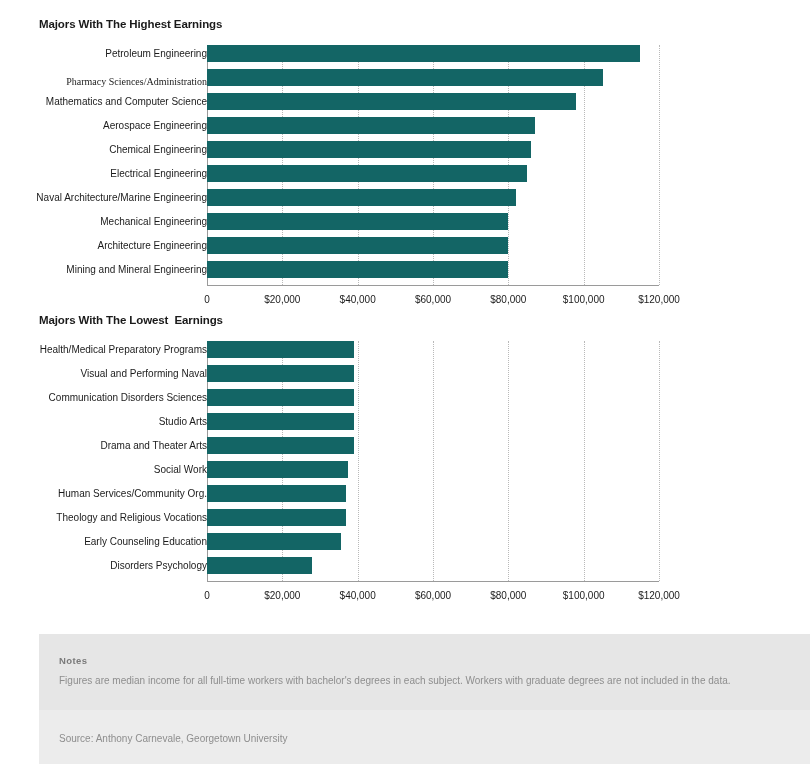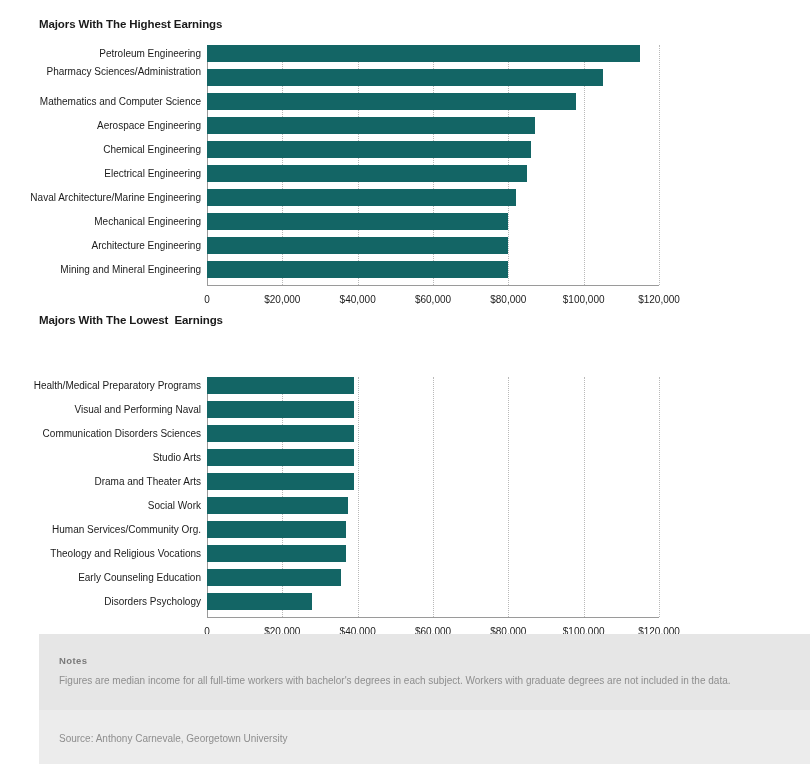--- a/index.html
+++ b/index.html
@@ -12,21 +12,21 @@
   .chart-block{position:relative;}
 
   .chart-title{
     font-size:11.5px;font-weight:bold;color:#1a1a1a;
     letter-spacing:-0.1px;white-space:pre;
   }
 
   
   .plot{position:relative;}
   .cat-label{
-    position:absolute;right:100%;padding-right:6px;
+    position:absolute;right:100%;
     font-size:10px;color:#1b1b1b;white-space:nowrap;
     line-height:1;text-align:right;
   }
   .bar{
     position:absolute;left:0;background:#136565;
   }
   .gridline{
     position:absolute;top:0;width:1px;
     border-left:1px dotted #b9b9b9;
   }
@@ -65,21 +65,21 @@
       <div class="gridline" style="left: 75.3333px; height: 240px;"></div>
       <div class="gridline" style="left: 150.667px; height: 240px;"></div>
       <div class="gridline" style="left: 226px; height: 240px;"></div>
       <div class="gridline" style="left: 301.333px; height: 240px;"></div>
       <div class="gridline" style="left: 376.667px; height: 240px;"></div>
       <div class="gridline" style="left: 452px; height: 240px;"></div>
       <div style="position: absolute; left: 0px; top: 0px; width: 1px; height: 240px; background: rgb(154, 154, 154);"></div>
       <div class="bar" title="Petroleum Engineering" style="top: 0px; width: 433.167px; height: 17px; background: rgb(19, 101, 101);"></div>
       <div class="cat-label" style="top: 3.5px;">Petroleum Engineering</div>
       <div class="bar" title="Pharmacy Sciences/Administration" style="top: 24px; width: 395.5px; height: 17px; background: rgb(19, 101, 101);"></div>
-      <div class="cat-label" style="top: 22px;">Pharmacy Sciences/Administration</div>
+      <div class="cat-label" style="top: 32px; font-family: Liberation Serif, serif;">Pharmacy Sciences/Administration</div>
       <div class="bar" title="Mathematics and Computer Science" style="top: 48px; width: 369.133px; height: 17px; background: rgb(19, 101, 101);"></div>
       <div class="cat-label" style="top: 51.5px;">Mathematics and Computer Science</div>
       <div class="bar" title="Aerospace Engineering" style="top: 72px; width: 327.7px; height: 17px; background: rgb(19, 101, 101);"></div>
       <div class="cat-label" style="top: 75.5px;">Aerospace Engineering</div>
       <div class="bar" title="Chemical Engineering" style="top: 96px; width: 323.933px; height: 17px; background: rgb(19, 101, 101);"></div>
       <div class="cat-label" style="top: 99.5px; margin-left: 24px;">Chemical Engineering</div>
       <div class="bar" title="Electrical Engineering" style="top: 120px; width: 320.167px; height: 17px; background: rgb(19, 101, 101);"></div>
       <div class="cat-label" style="top: 123.5px;">Electrical Engineering</div>
       <div class="bar" title="Naval Architecture/Marine Engineering" style="top: 144px; width: 308.867px; height: 17px; background: rgb(19, 101, 101);"></div>
       <div class="cat-label" style="top: 147.5px;">Naval Architecture/Marine Engineering</div>
@@ -95,21 +95,21 @@
       <div class="tick-label" style="left: 150.667px; top: 249px;">$40,000</div>
       <div class="tick-label" style="left: 226px; top: 249px;">$60,000</div>
       <div class="tick-label" style="left: 301.333px; top: 249px;">$80,000</div>
       <div class="tick-label" style="left: 376.667px; top: 249px;">$100,000</div>
       <div class="tick-label" style="left: 452px; top: 249px;">$120,000</div>
     </div>
 </div>
 
 <div class="chart-block">
   <div class="chart-title" style="position:absolute;left:39px;top:314px;">Majors With The Lowest  Earnings</div>
-  <div class="plot" id="plot1" style="position:absolute;left:207px;top:341px;width:452px;height:240px;margin-top:36px;">
+  <div class="plot" id="plot1" style="position:absolute;left:207px;top:341px;width:452px;height:240px;">
       <div class="gridline" style="left: 75.3333px; height: 240px;"></div>
       <div class="gridline" style="left: 150.667px; height: 240px;"></div>
       <div class="gridline" style="left: 226px; height: 240px;"></div>
       <div class="gridline" style="left: 301.333px; height: 240px;"></div>
       <div class="gridline" style="left: 376.667px; height: 240px;"></div>
       <div class="gridline" style="left: 452px; height: 240px;"></div>
       <div style="position: absolute; left: 0px; top: 0px; width: 1px; height: 240px; background: rgb(154, 154, 154);"></div>
       <div class="bar" title="Health/Medical Preparatory Programs" style="top: 0px; width: 146.9px; height: 17px; background: rgb(19, 101, 101);"></div>
       <div class="cat-label" style="top: 3.5px;">Health/Medical Preparatory Programs</div>
       <div class="bar" title="Visual and Performing Arts" style="top: 24px; width: 146.9px; height: 17px; background: rgb(19, 101, 101);"></div>

